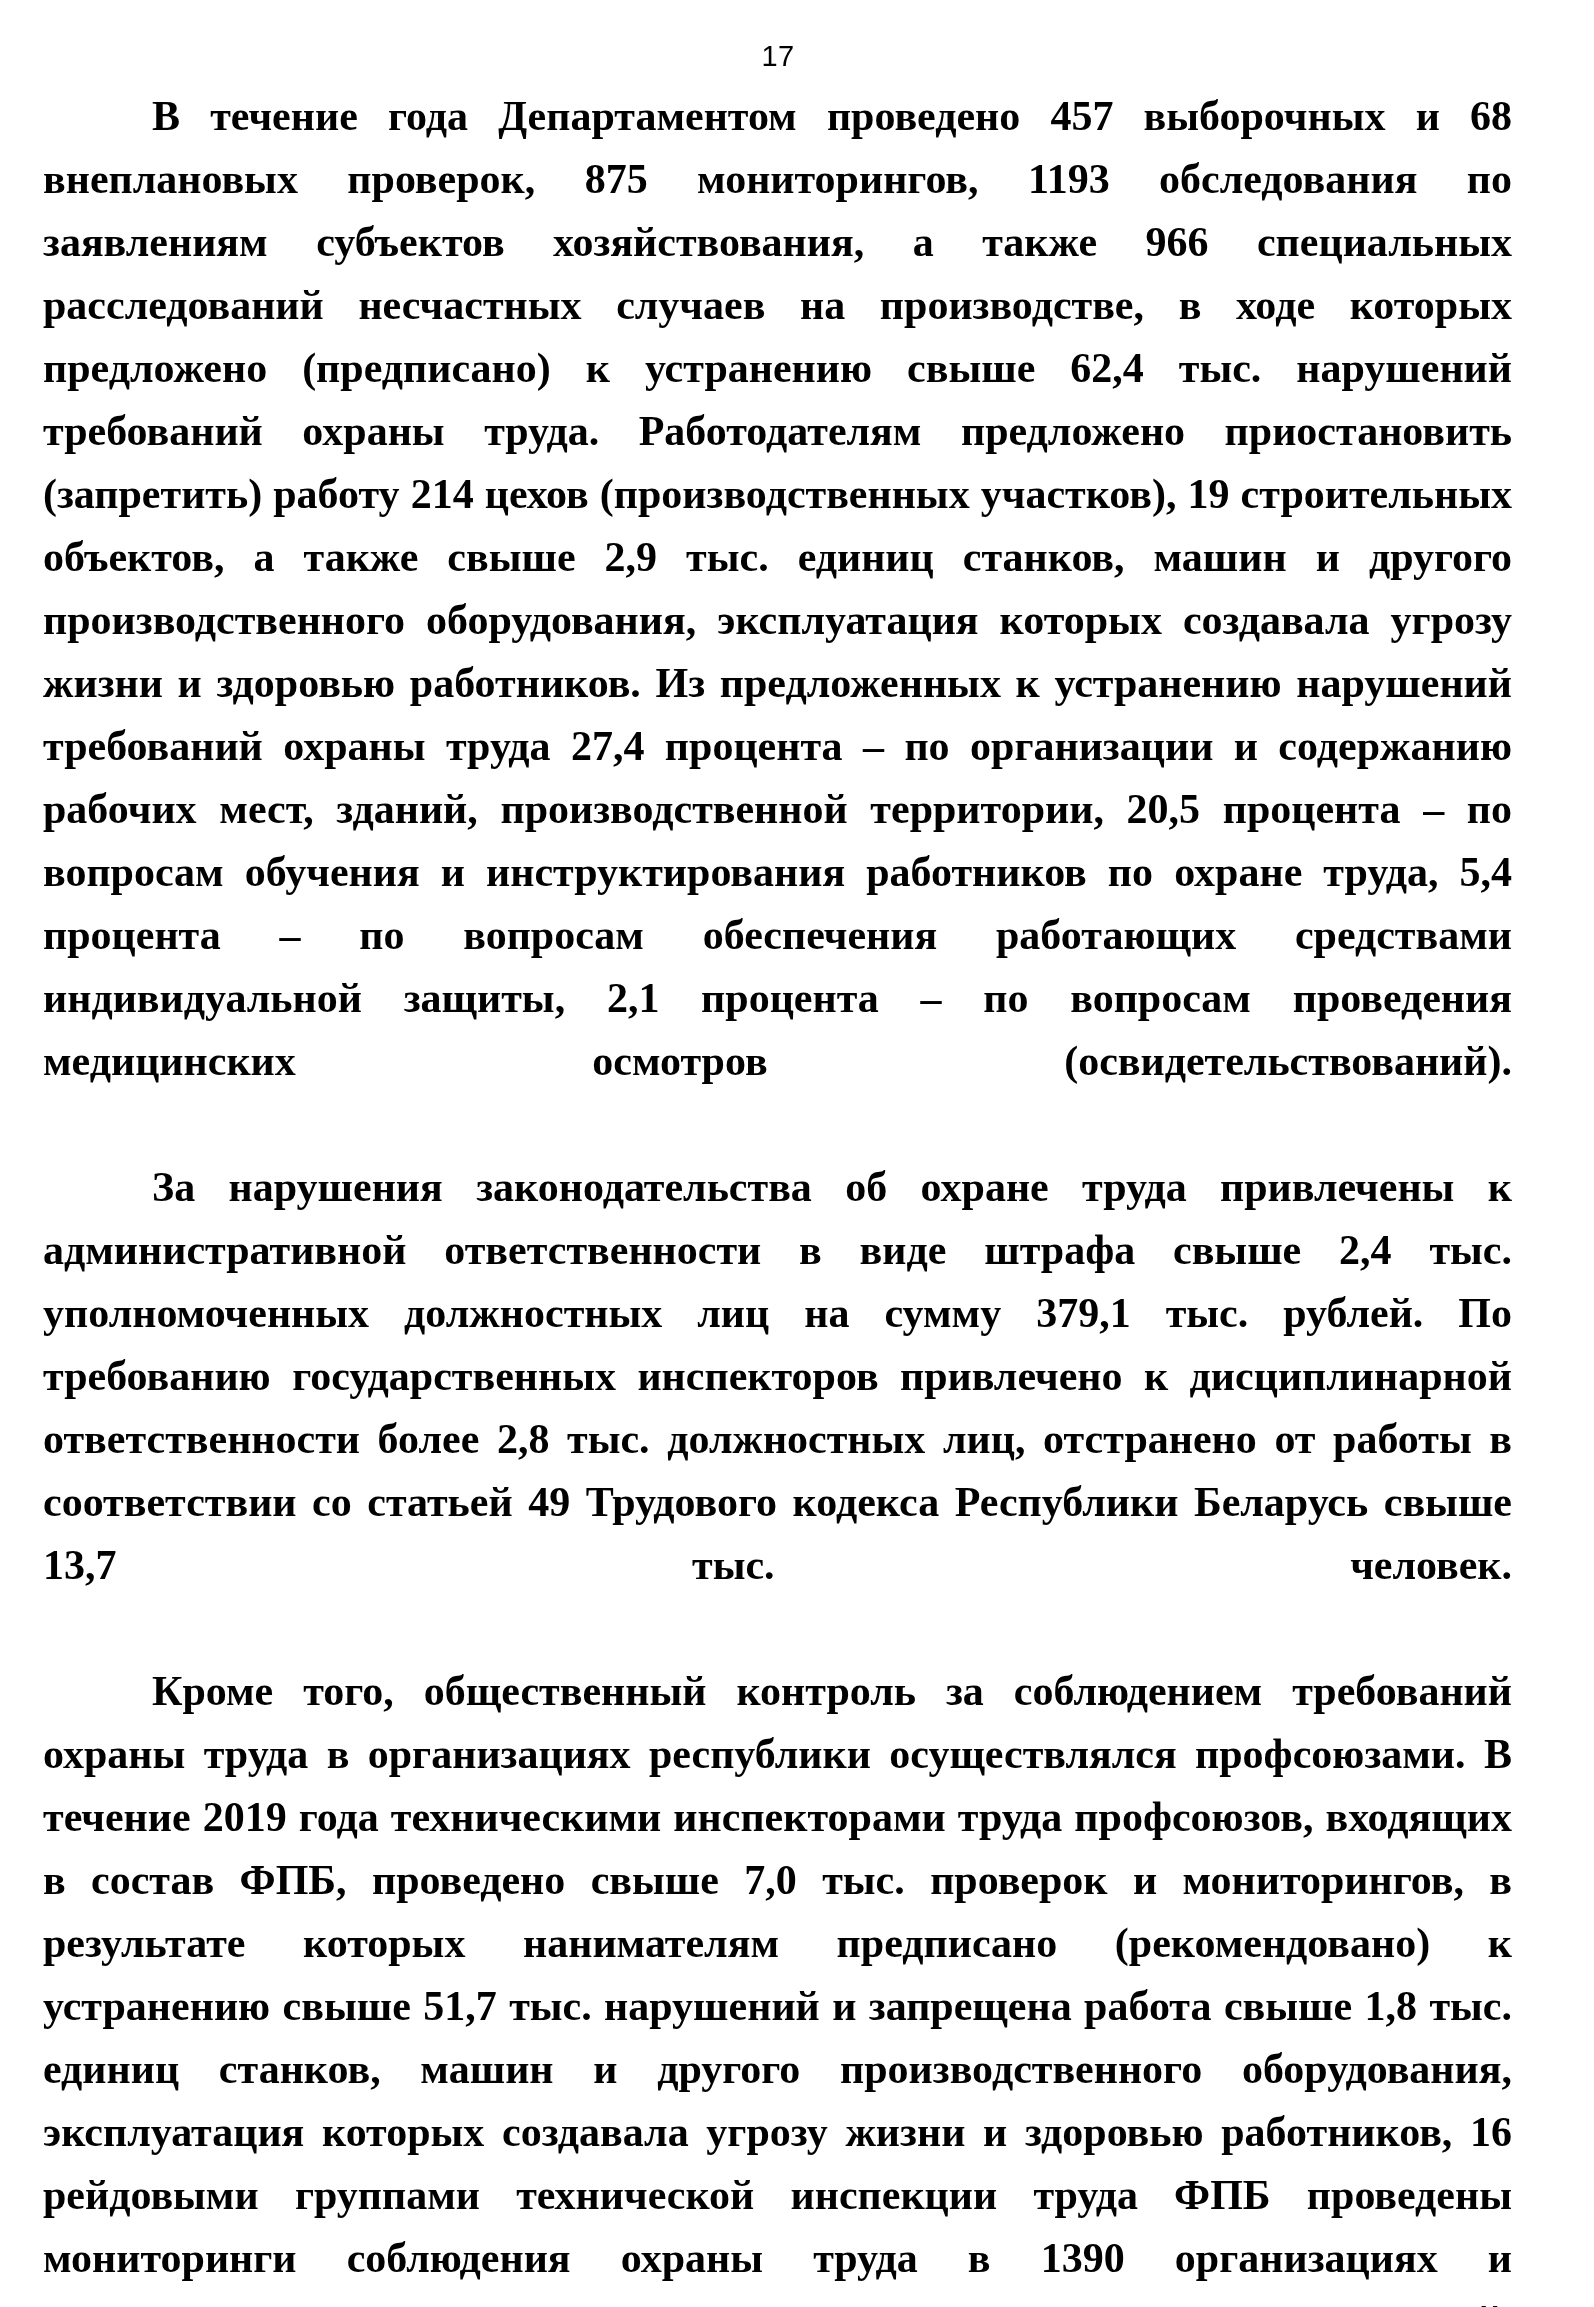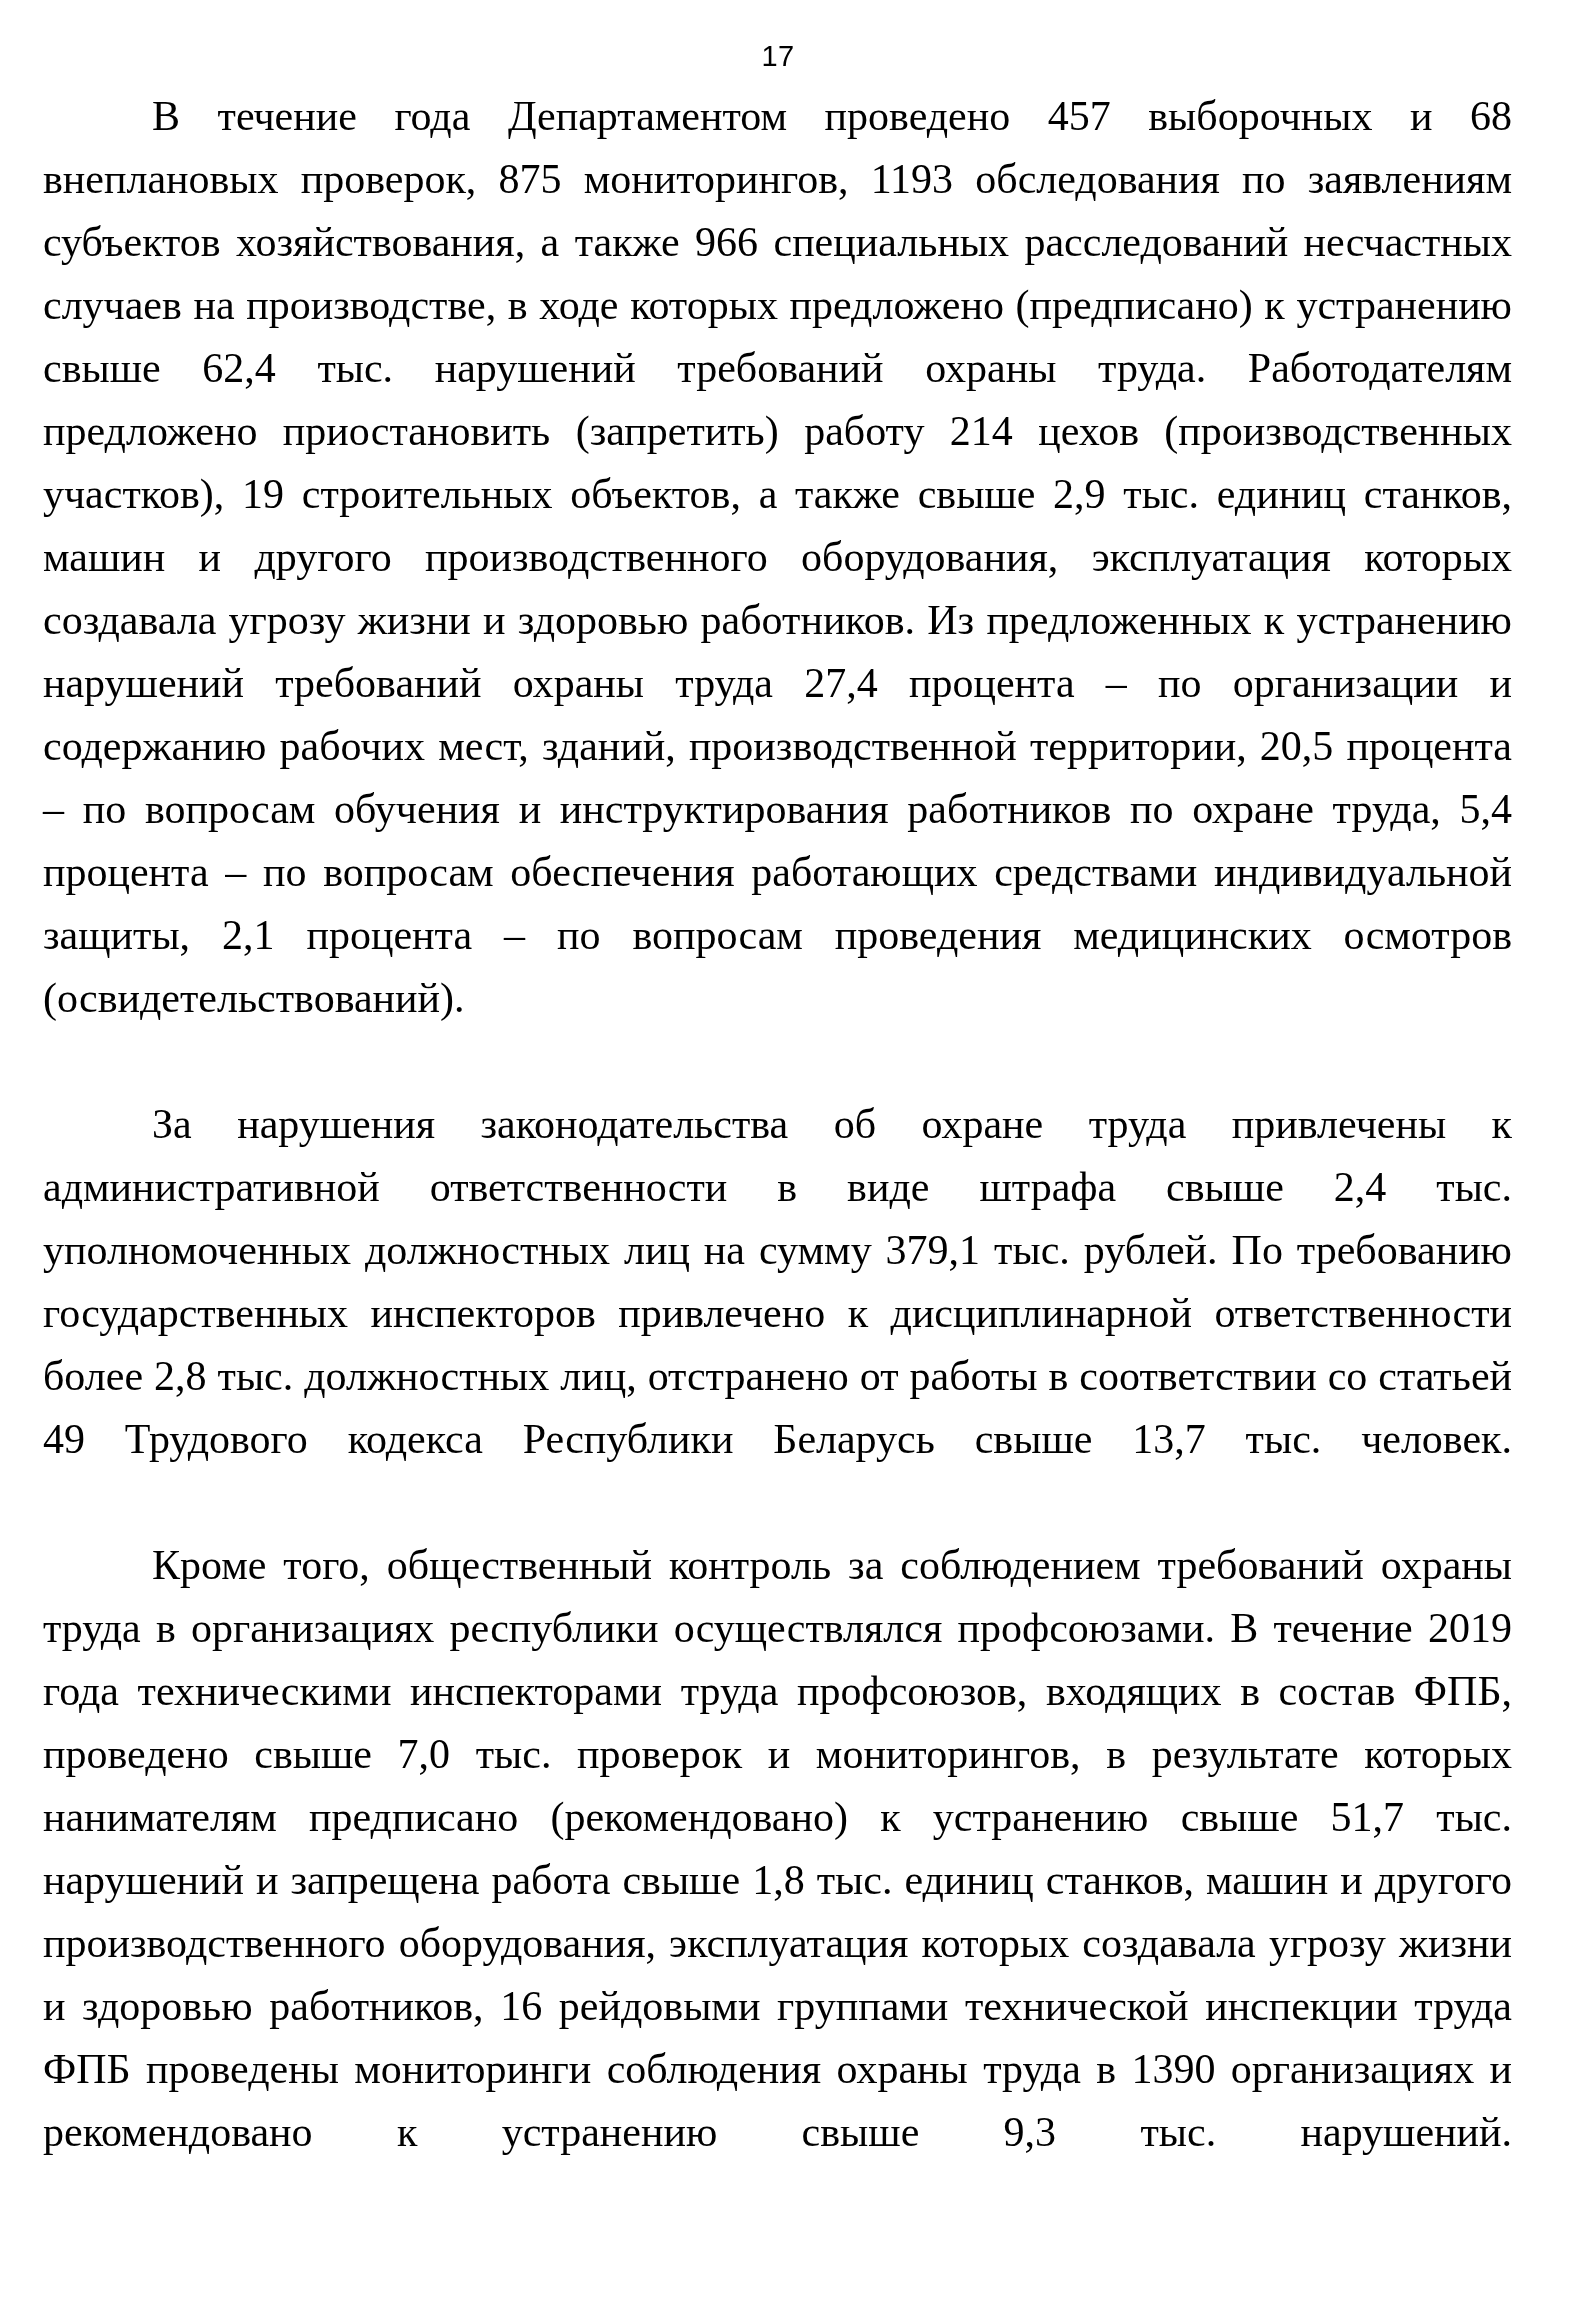--- a/index.html
+++ b/index.html
@@ -47,20 +47,21 @@
   .para {
     margin: 0;
     padding: 0;
     text-indent: 109px;
     text-align: justify;
     text-justify: inter-word;
     font-size: 42px;
     line-height: 63px;
     word-spacing: 0px;
     hyphens: none;
+    font-weight: bold;
     -webkit-hyphens: none;
   }
 
   
   .para::after {
     content: "";
     display: inline-block;
     width: 100%;
   }
 </style>

